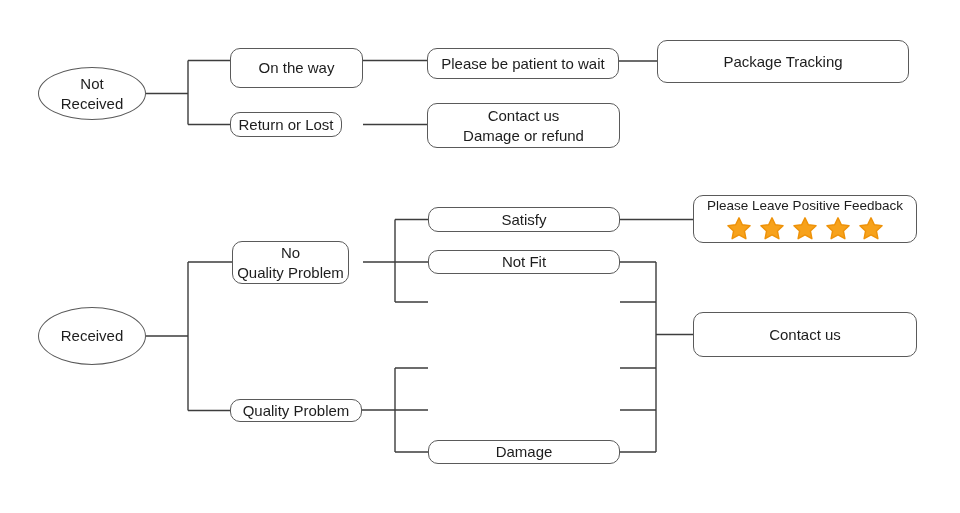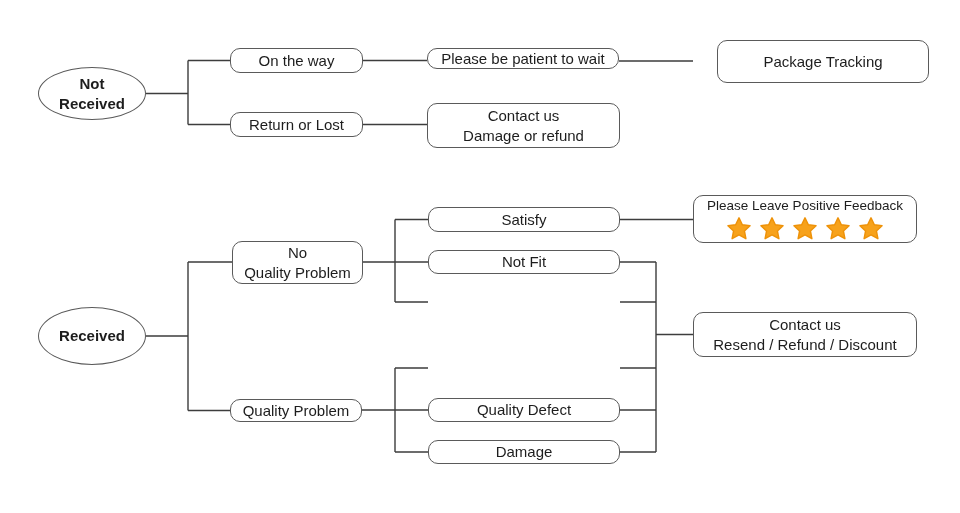--- a/index.html
+++ b/index.html
@@ -38,21 +38,21 @@
     align-items: center;
     justify-content: center;
     text-align: center;
     color: var(--text);
     font-size: 15px;
     line-height: 20px;
     z-index: 1;
     white-space: nowrap;
   }
   .box { border-radius: 10px; }
-  .ellipse { border-radius: 50%; font-weight: bold; }
+  .ellipse { border-radius: 50%; }
   .fb-title { font-size: 13.5px; line-height: 17px; }
   .stars {
     display: flex;
     align-items: center;
     justify-content: center;
     gap: 7px;
     margin-top: 2px;
   }
   .star { width: 26px; height: 25px; display: block; }
 </style>
@@ -70,67 +70,64 @@
       M362 410 H428  M395 368 V452  M395 368 H428  M395 452 H428
       M620 219.5 H693  M620 262 H656  M656 262 V452  M620 302 H656
       M656 334.5 H693  M620 368 H656  M620 410 H656  M620 452 H656"></path>
   </svg>
 
   <div class="node ellipse" style="left:38px;top:67px;width:108px;height:53px">
     <span>Not</span>
     <span>Received</span>
   </div>
 
-  <div class="node box" style="left:230px;top:48px;width:133px;height:25px">
+  <div class="node box" style="left:230px;top:48px;width:133px;height:40px">
     <span>On the way</span>
   </div>
 
-  <div class="node box" style="left:230px;top:112px;width:133px;height:25px">
+  <div class="node box" style="left:230px;top:112px;width:112px;height:25px">
     <span>Return or Lost</span>
   </div>
 
-  <div class="node box" style="left:427px;top:48px;width:192px;height:21px">
+  <div class="node box" style="left:427px;top:48px;width:192px;height:31px">
     <span>Please be patient to wait</span>
   </div>
 
   <div class="node box" style="left:427px;top:103px;width:193px;height:45px">
     <span>Contact us</span>
     <span>Damage or refund</span>
   </div>
 
-  <div class="node box" style="left:717px;top:40px;width:212px;height:43px">
+  <div class="node box" style="left:657px;top:40px;width:252px;height:43px">
     <span>Package Tracking</span>
   </div>
 
   <div class="node ellipse" style="left:38px;top:307px;width:108px;height:58px">
     <span>Received</span>
   </div>
 
-  <div class="node box" style="left:232px;top:241px;width:131px;height:43px">
+  <div class="node box" style="left:232px;top:241px;width:117px;height:43px">
     <span>No</span>
     <span>Quality Problem</span>
   </div>
 
   <div class="node box" style="left:230px;top:399px;width:132px;height:23px">
     <span>Quality Problem</span>
   </div>
 
   <div class="node box" style="left:428px;top:250px;width:192px;height:24px">
     <span>Not Fit</span>
   </div>
 
   <div class="node box" style="left:428px;top:207px;width:192px;height:25px">
     <span>Satisfy</span>
   </div>
 
 
 
-  <div class="node box" style="left:428px;top:398px;width:192px;height:24px">
-    <span>Quality Defect</span>
-  </div>
 
   <div class="node box" style="left:693px;top:195px;width:224px;height:48px">
     <div class="fb-title">Please Leave Positive Feedback</div>
     <div class="stars">
       <svg class="star" viewBox="0 0 24 24">
         <polygon points="12,1.8 15.2,8.4 22.6,9.3 17.2,14.4 18.6,21.8 12,18.1 5.4,21.8 6.8,14.4 1.4,9.3 8.8,8.4" fill="#F7A21B" stroke="#EE9209" stroke-width="1.4" stroke-linejoin="round"></polygon>
       </svg>
     <svg class="star" viewBox="0 0 24 24">
         <polygon points="12,1.8 15.2,8.4 22.6,9.3 17.2,14.4 18.6,21.8 12,18.1 5.4,21.8 6.8,14.4 1.4,9.3 8.8,8.4" fill="#F7A21B" stroke="#EE9209" stroke-width="1.4" stroke-linejoin="round"></polygon>
       </svg>
@@ -145,16 +142,15 @@
       </svg>
       </div>
   </div>
 
   <div class="node box" style="left:428px;top:440px;width:192px;height:24px">
     <span>Damage</span>
   </div>
 
   <div class="node box" style="left:693px;top:312px;width:224px;height:45px">
     <span>Contact us</span>
-    <span>Resend / Refund / Discount</span>
   </div>
 
 </div>
 
 </body></html>

